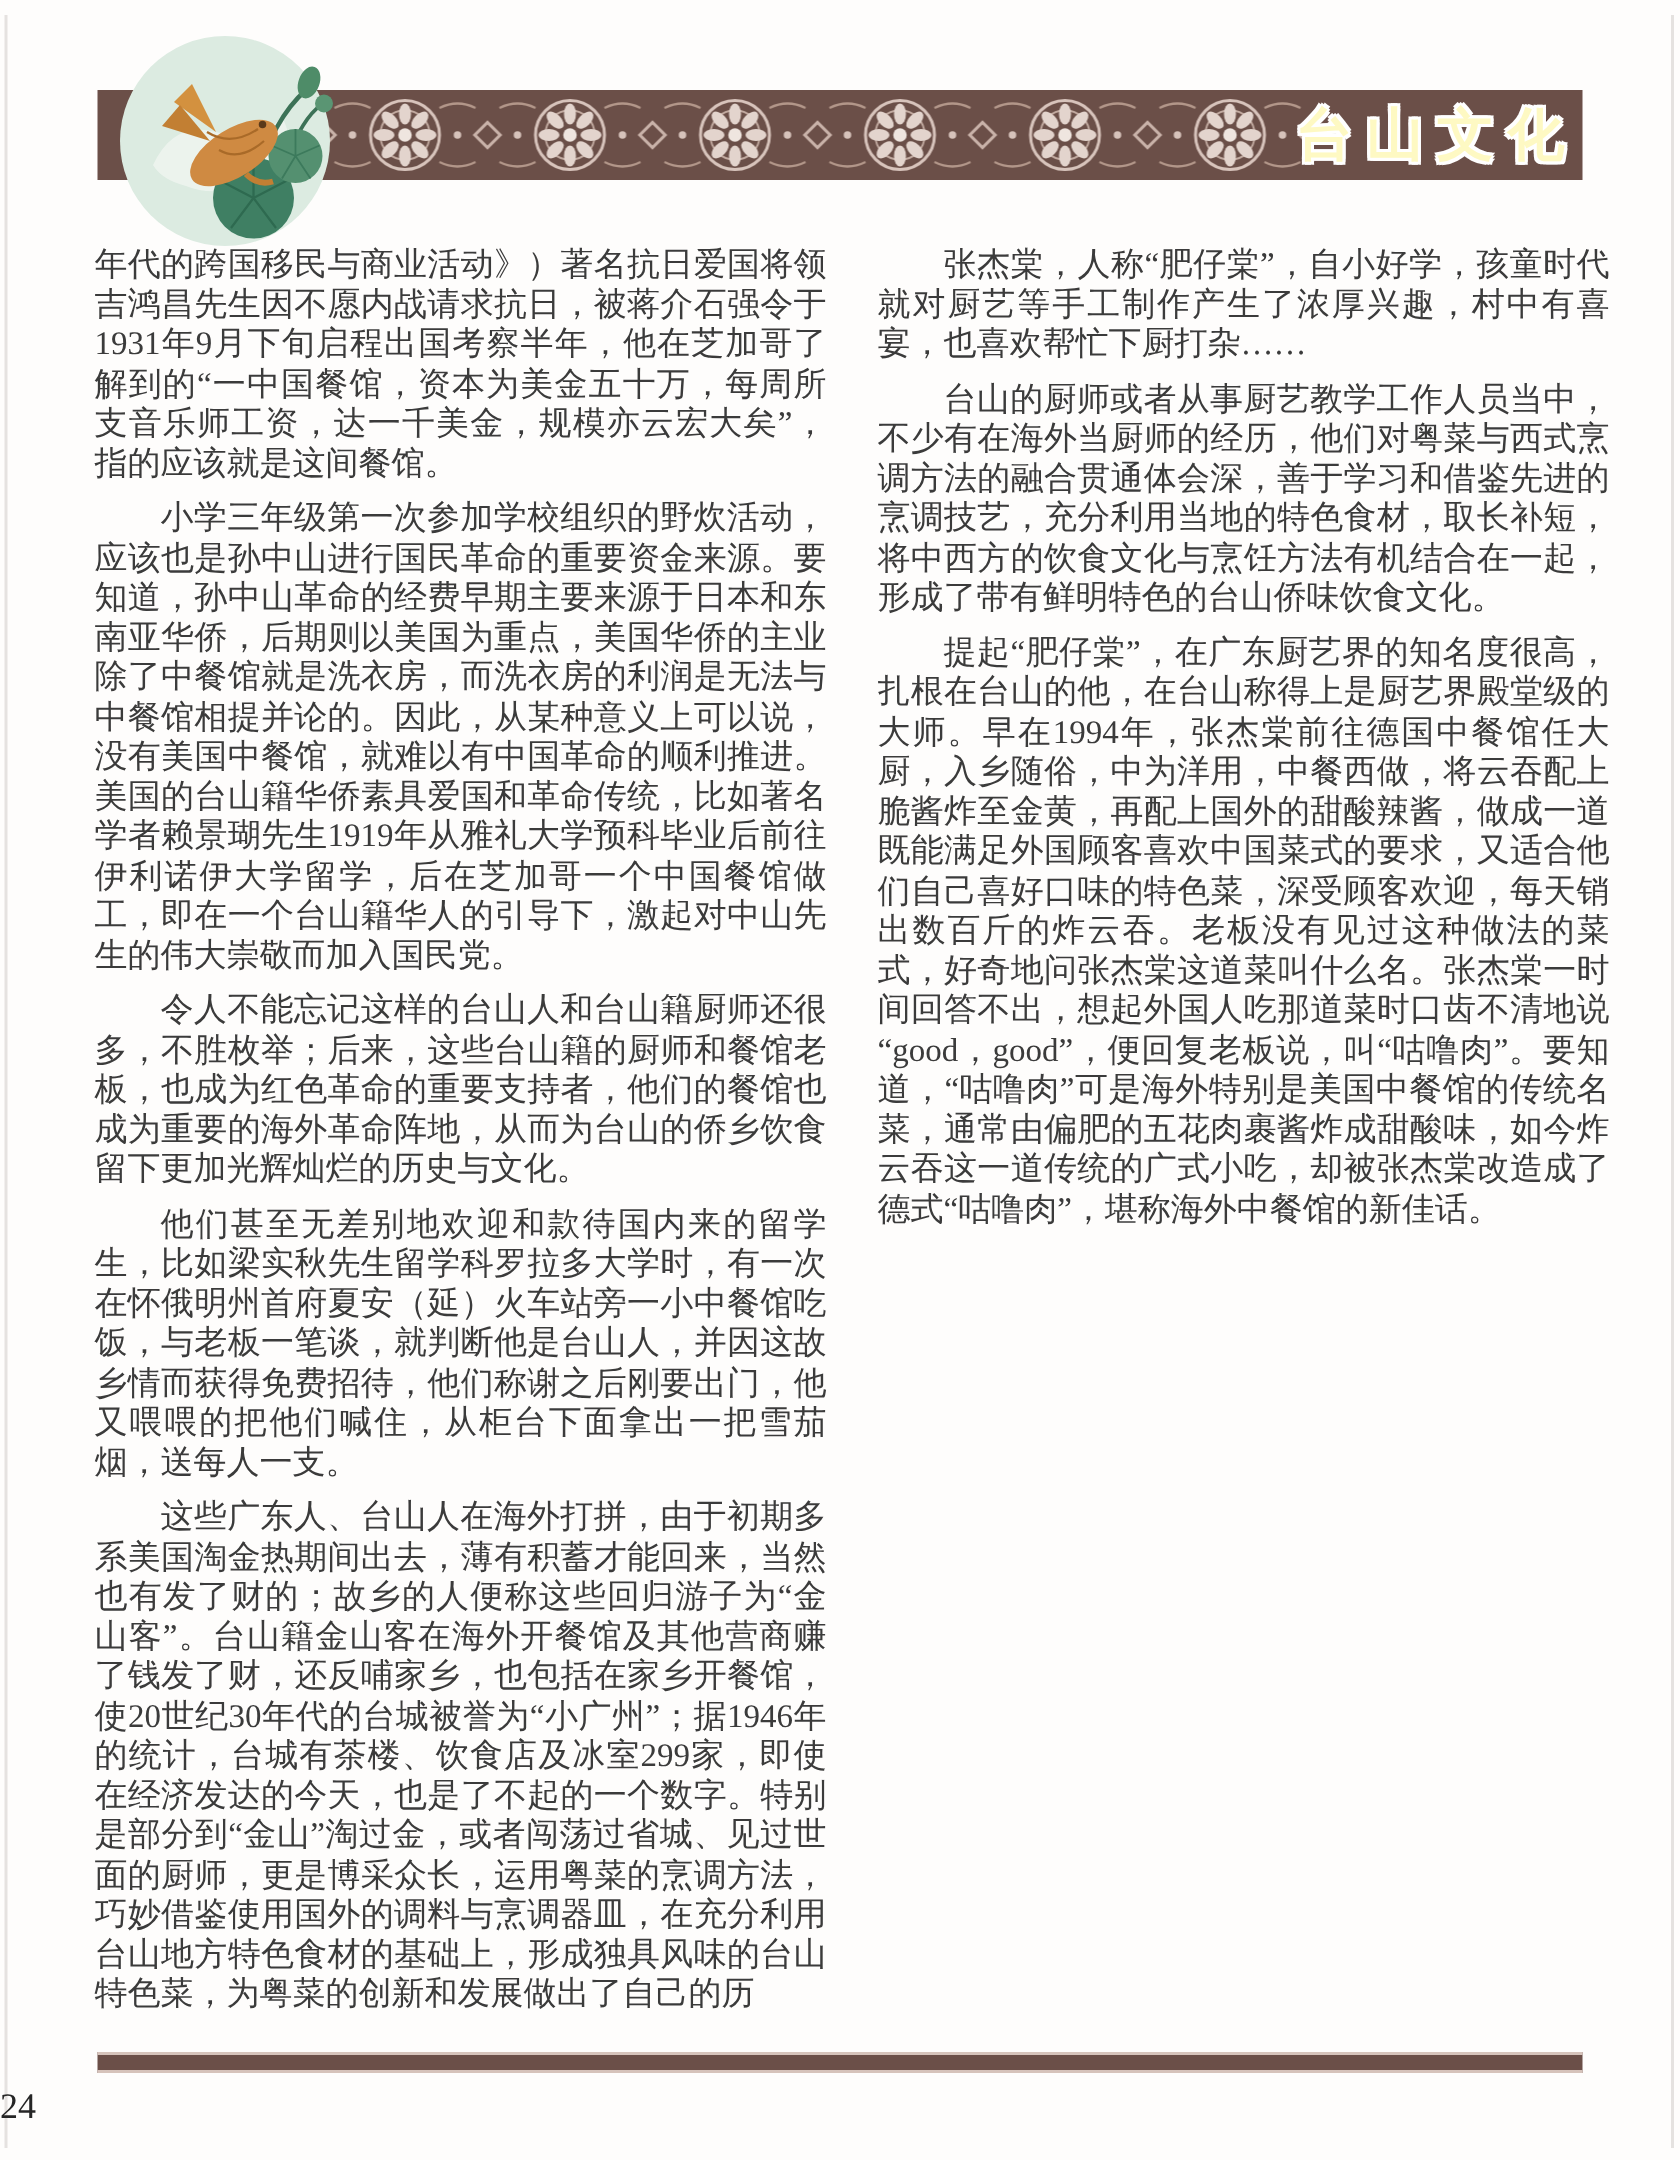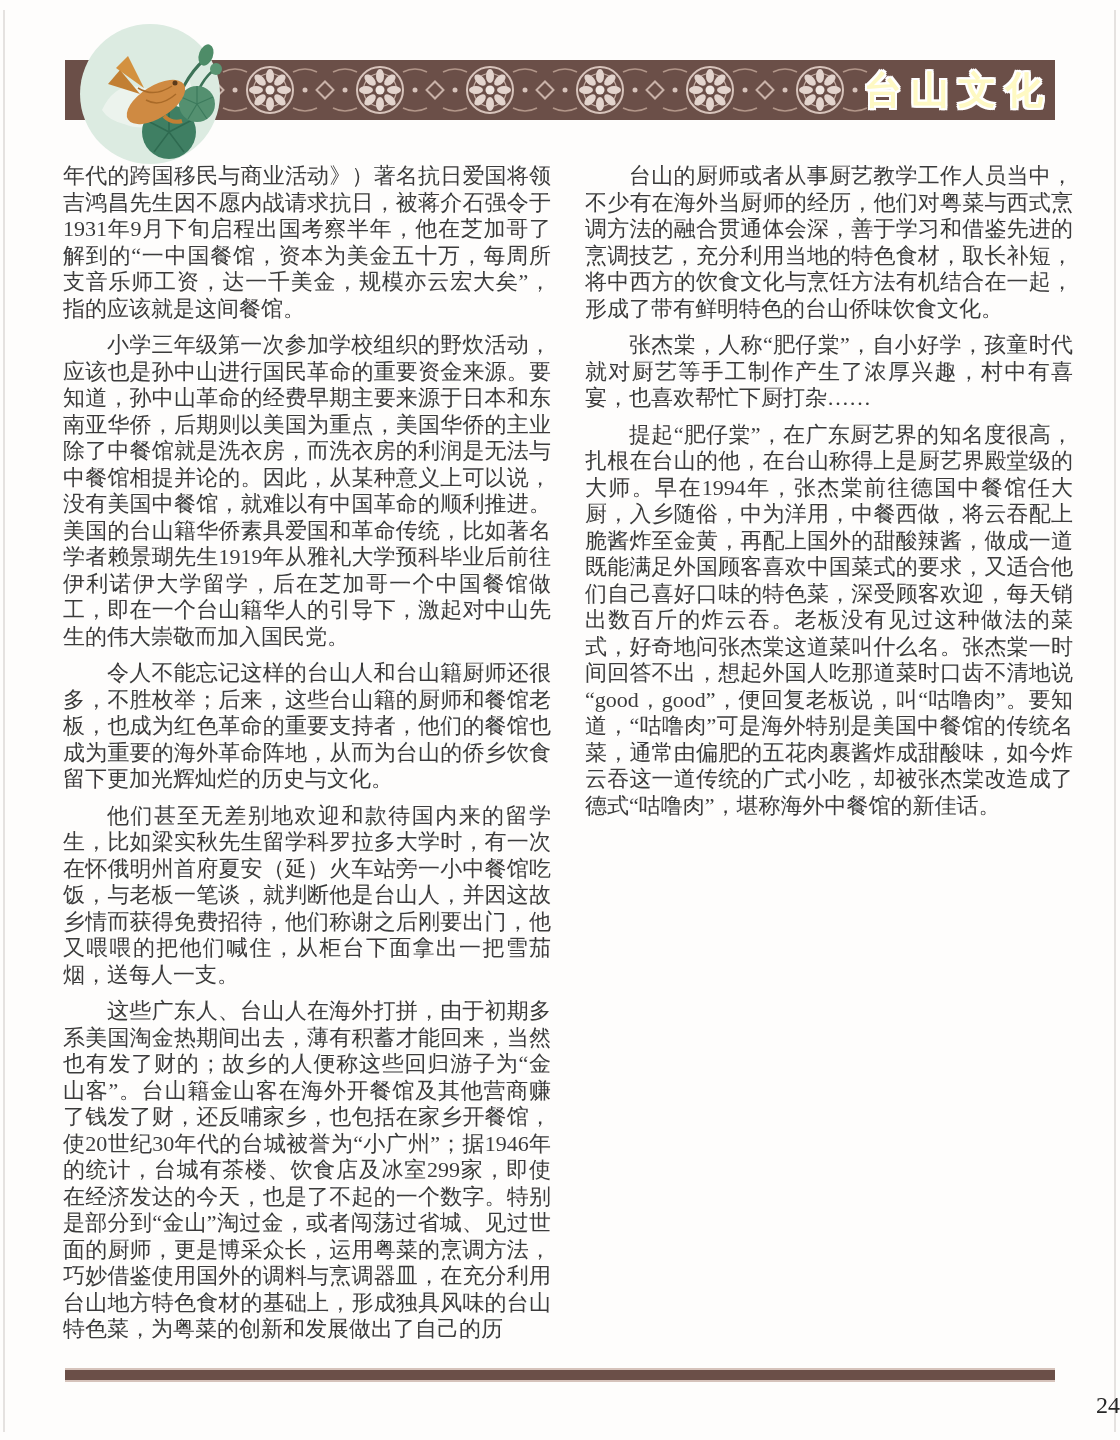--- a/index.html
+++ b/index.html
@@ -43,21 +43,21 @@
   }
   p.para.indent { text-indent:2em; }
 
   .bottom-bar {
     position:absolute; left:65px; top:1368px; width:990px; height:10px;
     background:#6b4f48;
     border-top:2px solid #d6c3bb; border-bottom:2px solid #d6c3bb;
   }
   .page-number {
     position:absolute; left:0; width:100%; top:1392px;
-    text-align:right; font-size:24px; color:#262626;
+    text-align:left; font-size:24px; color:#262626;
   }
 </style>
 </head>
 <body>
 
 <div class="page">
 
   <div class="edge left"></div>
   <div class="edge right"></div>
 
@@ -115,22 +115,22 @@
 
   <div class="content">
     <div class="column left">
         <p class="para">年代的跨国移民与商业活动》）著名抗日爱国将领吉鸿昌先生因不愿内战请求抗日，被蒋介石强令于1931年9月下旬启程出国考察半年，他在芝加哥了解到的“一中国餐馆，资本为美金五十万，每周所支音乐师工资，达一千美金，规模亦云宏大矣”，指的应该就是这间餐馆。</p>
         <p class="para indent">小学三年级第一次参加学校组织的野炊活动，应该也是孙中山进行国民革命的重要资金来源。要知道，孙中山革命的经费早期主要来源于日本和东南亚华侨，后期则以美国为重点，美国华侨的主业除了中餐馆就是洗衣房，而洗衣房的利润是无法与中餐馆相提并论的。因此，从某种意义上可以说，没有美国中餐馆，就难以有中国革命的顺利推进。美国的台山籍华侨素具爱国和革命传统，比如著名学者赖景瑚先生1919年从雅礼大学预科毕业后前往伊利诺伊大学留学，后在芝加哥一个中国餐馆做工，即在一个台山籍华人的引导下，激起对中山先生的伟大崇敬而加入国民党。</p>
         <p class="para indent">令人不能忘记这样的台山人和台山籍厨师还很多，不胜枚举；后来，这些台山籍的厨师和餐馆老板，也成为红色革命的重要支持者，他们的餐馆也成为重要的海外革命阵地，从而为台山的侨乡饮食留下更加光辉灿烂的历史与文化。</p>
         <p class="para indent">他们甚至无差别地欢迎和款待国内来的留学生，比如梁实秋先生留学科罗拉多大学时，有一次在怀俄明州首府夏安（延）火车站旁一小中餐馆吃饭，与老板一笔谈，就判断他是台山人，并因这故乡情而获得免费招待，他们称谢之后刚要出门，他又喂喂的把他们喊住，从柜台下面拿出一把雪茄烟，送每人一支。</p>
         <p class="para indent">这些广东人、台山人在海外打拼，由于初期多系美国淘金热期间出去，薄有积蓄才能回来，当然也有发了财的；故乡的人便称这些回归游子为“金山客”。台山籍金山客在海外开餐馆及其他营商赚了钱发了财，还反哺家乡，也包括在家乡开餐馆，使20世纪30年代的台城被誉为“小广州”；据1946年的统计，台城有茶楼、饮食店及冰室299家，即使在经济发达的今天，也是了不起的一个数字。特别是部分到“金山”淘过金，或者闯荡过省城、见过世面的厨师，更是博采众长，运用粤菜的烹调方法，巧妙借鉴使用国外的调料与烹调器皿，在充分利用台山地方特色食材的基础上，形成独具风味的台山特色菜，为粤菜的创新和发展做出了自己的历</p>
       </div>
     <div class="column right">
+        <p class="para indent">张杰棠，人称“肥仔棠”，自小好学，孩童时代就对厨艺等手工制作产生了浓厚兴趣，村中有喜宴，也喜欢帮忙下厨打杂……</p>
         <p class="para indent">台山的厨师或者从事厨艺教学工作人员当中，不少有在海外当厨师的经历，他们对粤菜与西式烹调方法的融合贯通体会深，善于学习和借鉴先进的烹调技艺，充分利用当地的特色食材，取长补短，将中西方的饮食文化与烹饪方法有机结合在一起，形成了带有鲜明特色的台山侨味饮食文化。</p>
-        <p class="para indent">张杰棠，人称“肥仔棠”，自小好学，孩童时代就对厨艺等手工制作产生了浓厚兴趣，村中有喜宴，也喜欢帮忙下厨打杂……</p>
         <p class="para indent">提起“肥仔棠”，在广东厨艺界的知名度很高，扎根在台山的他，在台山称得上是厨艺界殿堂级的大师。早在1994年，张杰棠前往德国中餐馆任大厨，入乡随俗，中为洋用，中餐西做，将云吞配上脆酱炸至金黄，再配上国外的甜酸辣酱，做成一道既能满足外国顾客喜欢中国菜式的要求，又适合他们自己喜好口味的特色菜，深受顾客欢迎，每天销出数百斤的炸云吞。老板没有见过这种做法的菜式，好奇地问张杰棠这道菜叫什么名。张杰棠一时间回答不出，想起外国人吃那道菜时口齿不清地说“good，good”，便回复老板说，叫“咕噜肉”。要知道，“咕噜肉”可是海外特别是美国中餐馆的传统名菜，通常由偏肥的五花肉裹酱炸成甜酸味，如今炸云吞这一道传统的广式小吃，却被张杰棠改造成了德式“咕噜肉”，堪称海外中餐馆的新佳话。</p>
       </div>
   </div>
 
   <div class="bottom-bar"></div>
   <div class="page-number">24</div>
 
 </div>
 
 </body></html>

